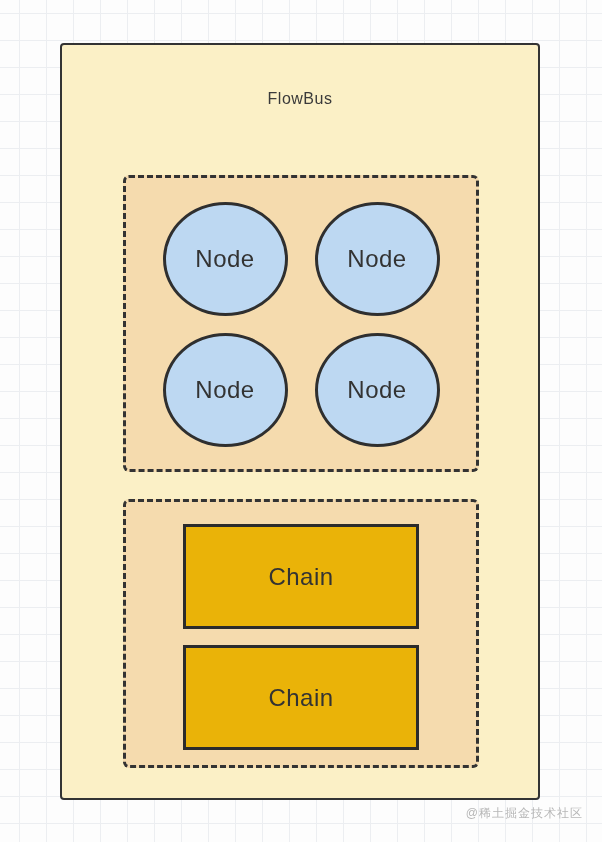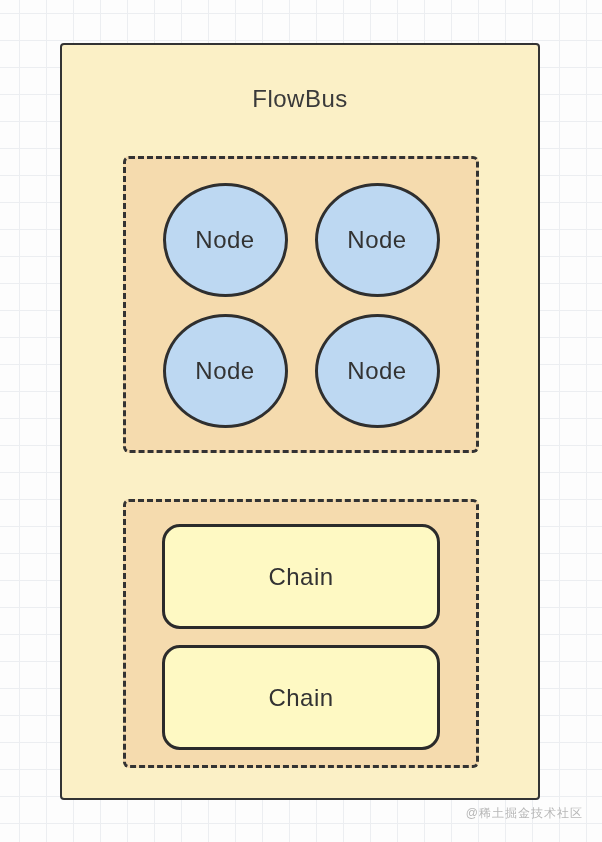--- a/index.html
+++ b/index.html
@@ -28,38 +28,38 @@
     height: 757px;
     box-sizing: border-box;
     background: #fbf0c6;
     border: 2.5px solid #333333;
     border-radius: 4px;
   }
 
   .flowbus-title {
     margin-top: 40px;
     text-align: center;
-    font-size: 24px;
+    font-size: 16px;
     line-height: 28px;
     color: #3a3a3a;
     letter-spacing: 0.5px;
   }
 
   .group {
     position: absolute;
     left: 61px;
     width: 356px;
     box-sizing: border-box;
     background: #f5dbae;
     border: 3px dashed #333333;
     border-radius: 6px;
   }
 
   .node-group {
-    top: 111px;
+    top: 130px;
     height: 297px;
     display: flex;
     flex-direction: column;
     align-items: center;
     padding-top: 24px;
     row-gap: 17px;
   }
 
   .node-row {
     display: flex;
@@ -85,26 +85,26 @@
     top: 454px;
     height: 269px;
     display: flex;
     flex-direction: column;
     align-items: center;
     padding-top: 22px;
     row-gap: 16px;
   }
 
   .chain-rect {
-    width: 278px;
+    width: 236px;
     height: 105px;
     box-sizing: border-box;
-    background: #fef9c3;
+    background: #eab308;
     border: 3px solid #2b2b2b;
-    border-radius: 18px;
+    border-radius: 0;
     display: flex;
     align-items: center;
     justify-content: center;
     font-size: 24px;
     color: #333333;
     letter-spacing: 0.5px;
   }
 
   .watermark {
     position: absolute;

